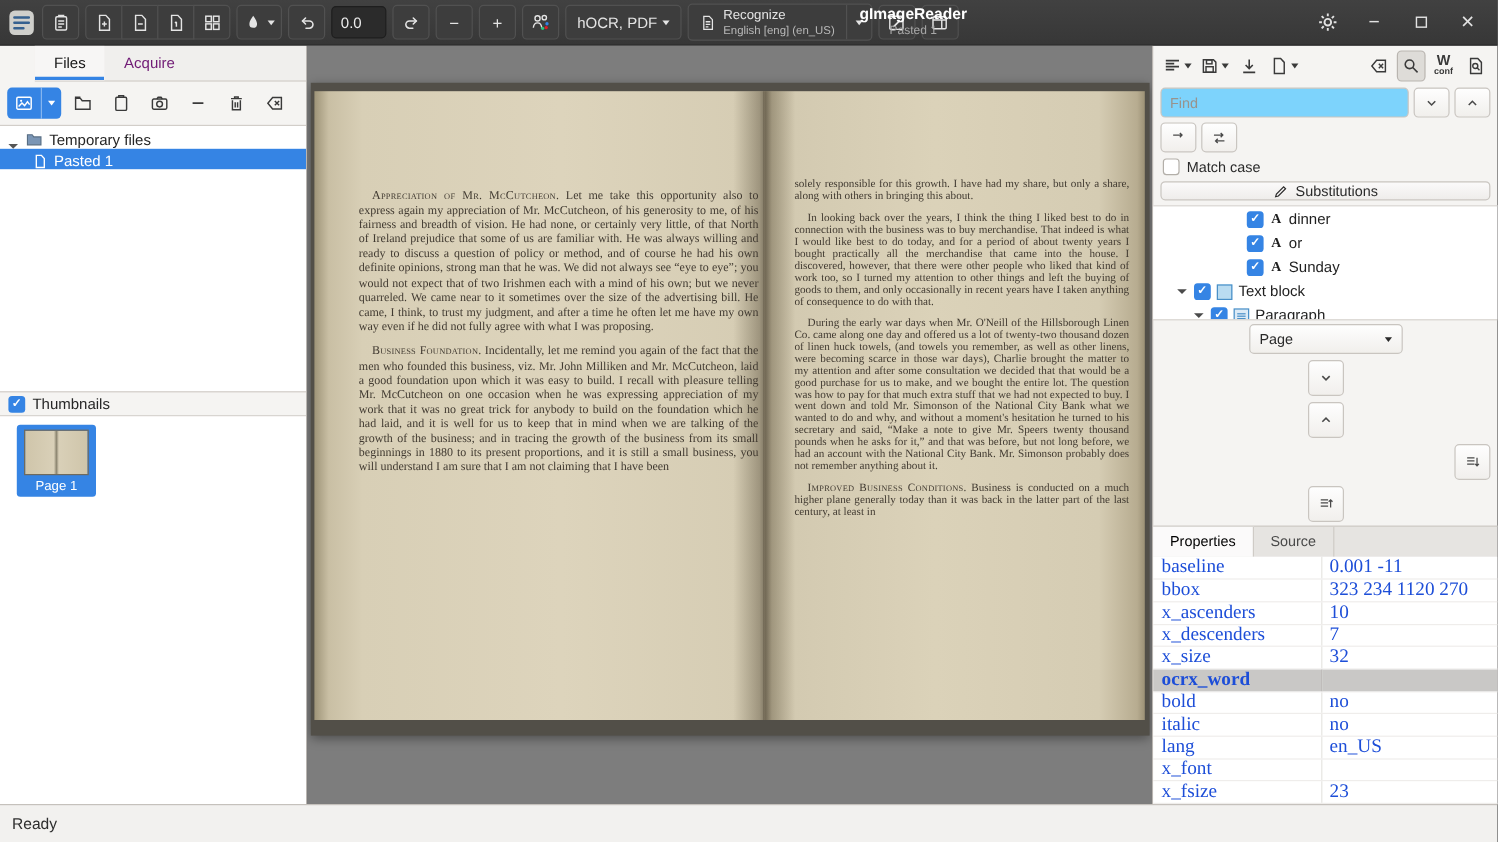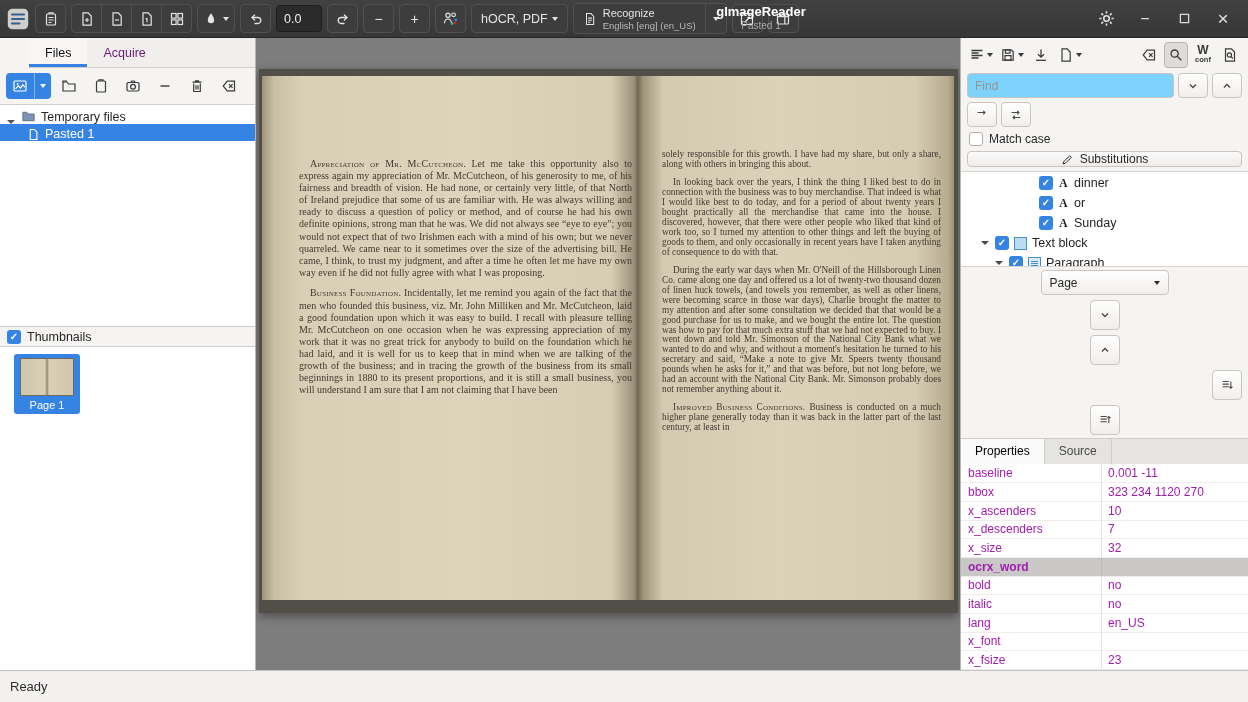--- a/index.html
+++ b/index.html
@@ -108,21 +108,21 @@
   .par-ic { width:13px; height:13px; background:#dceaf6; border:1px solid #4a90c8; flex:0 0 13px;
             display:flex; flex-direction:column; justify-content:space-evenly; padding:2px; }
   .par-ic i { height:1px; background:#4a90c8; display:block; }
   .line-ic { font-weight:bold; }
   .page-nav { display:flex; align-items:center; gap:5px; padding:3px 6px; border-top:1px solid #d8d4d0;flex-direction:column; }
   .combo { width:128px; height:25px; background:linear-gradient(#fefefe,#f1efec); border:1px solid #c9c5c0; border-radius:4px;
            display:flex; align-items:center; justify-content:space-between; padding:0 8px; font-size:12px; color:#2a2a2a; }
   .rp-tabs { display:flex; background:#e6e4e1; border-top:1px solid #cfcbc6; }
   .rp-tab { padding:5px 14px 6px; font-size:12px; color:#4a4a4a; border-right:1px solid #cfcbc6; }
   .rp-tab.active { background:#fbfafa; color:#000; }
-  .props { background:#fff; font-size:12px; color:#a21caf; }
+  .props { background:#fff; font-size:16px; color:#1d4ed8;font-family:Liberation Serif, serif; }
   .prow { display:flex; height:18.7px; border-bottom:1px solid #efedeb; align-items:stretch; }
   .pkey { width:141px; padding-left:7px; border-right:1px solid #e7e5e2; display:flex; align-items:center; }
   .pval { flex:1; padding-left:6px; display:flex; align-items:center; }
   .prow.section .pkey { background:#c9c8c6; font-weight:bold; border-right-color:#bcbab7; }
   .prow.section .pval { background:#c9c8c6; }
   .props-filler { flex:1; background:#fff; }
 
   
   .statusbar { flex:0 0 32px; background:#f2f1ef; border-top:1px solid #c5c1bc; display:flex; align-items:center;
                padding:0 10px; font-size:13px; color:#2e2e2e; }

